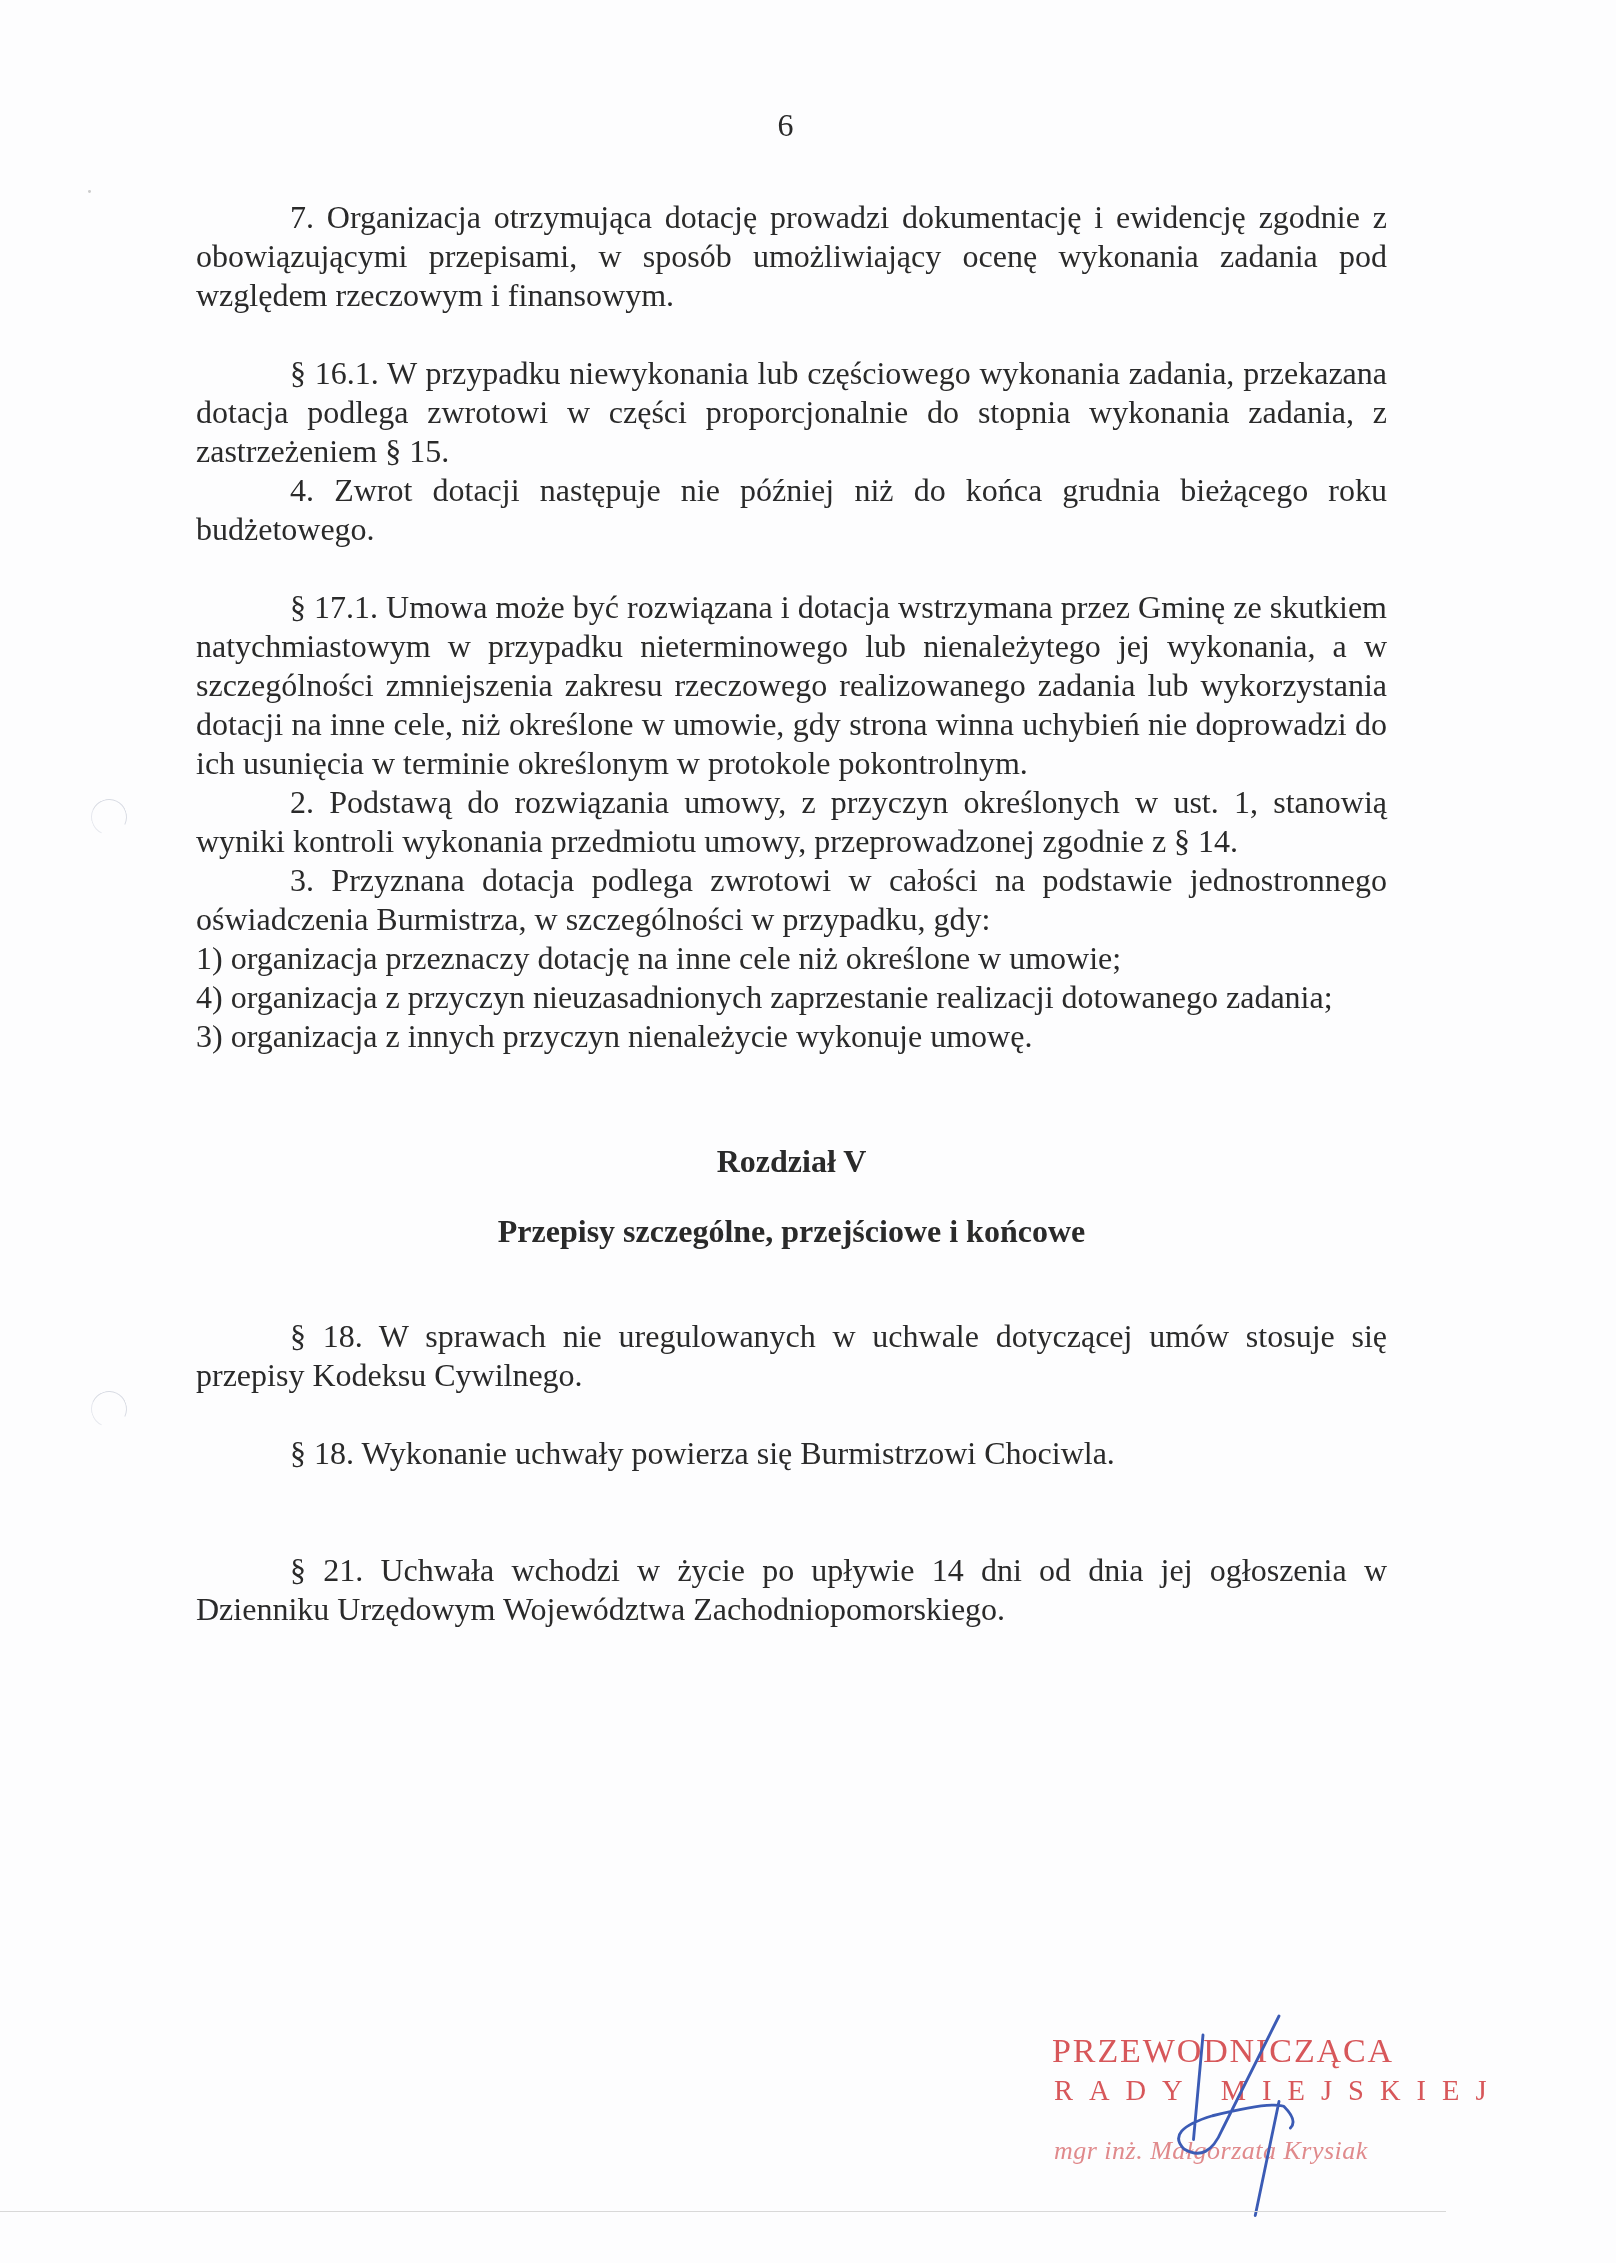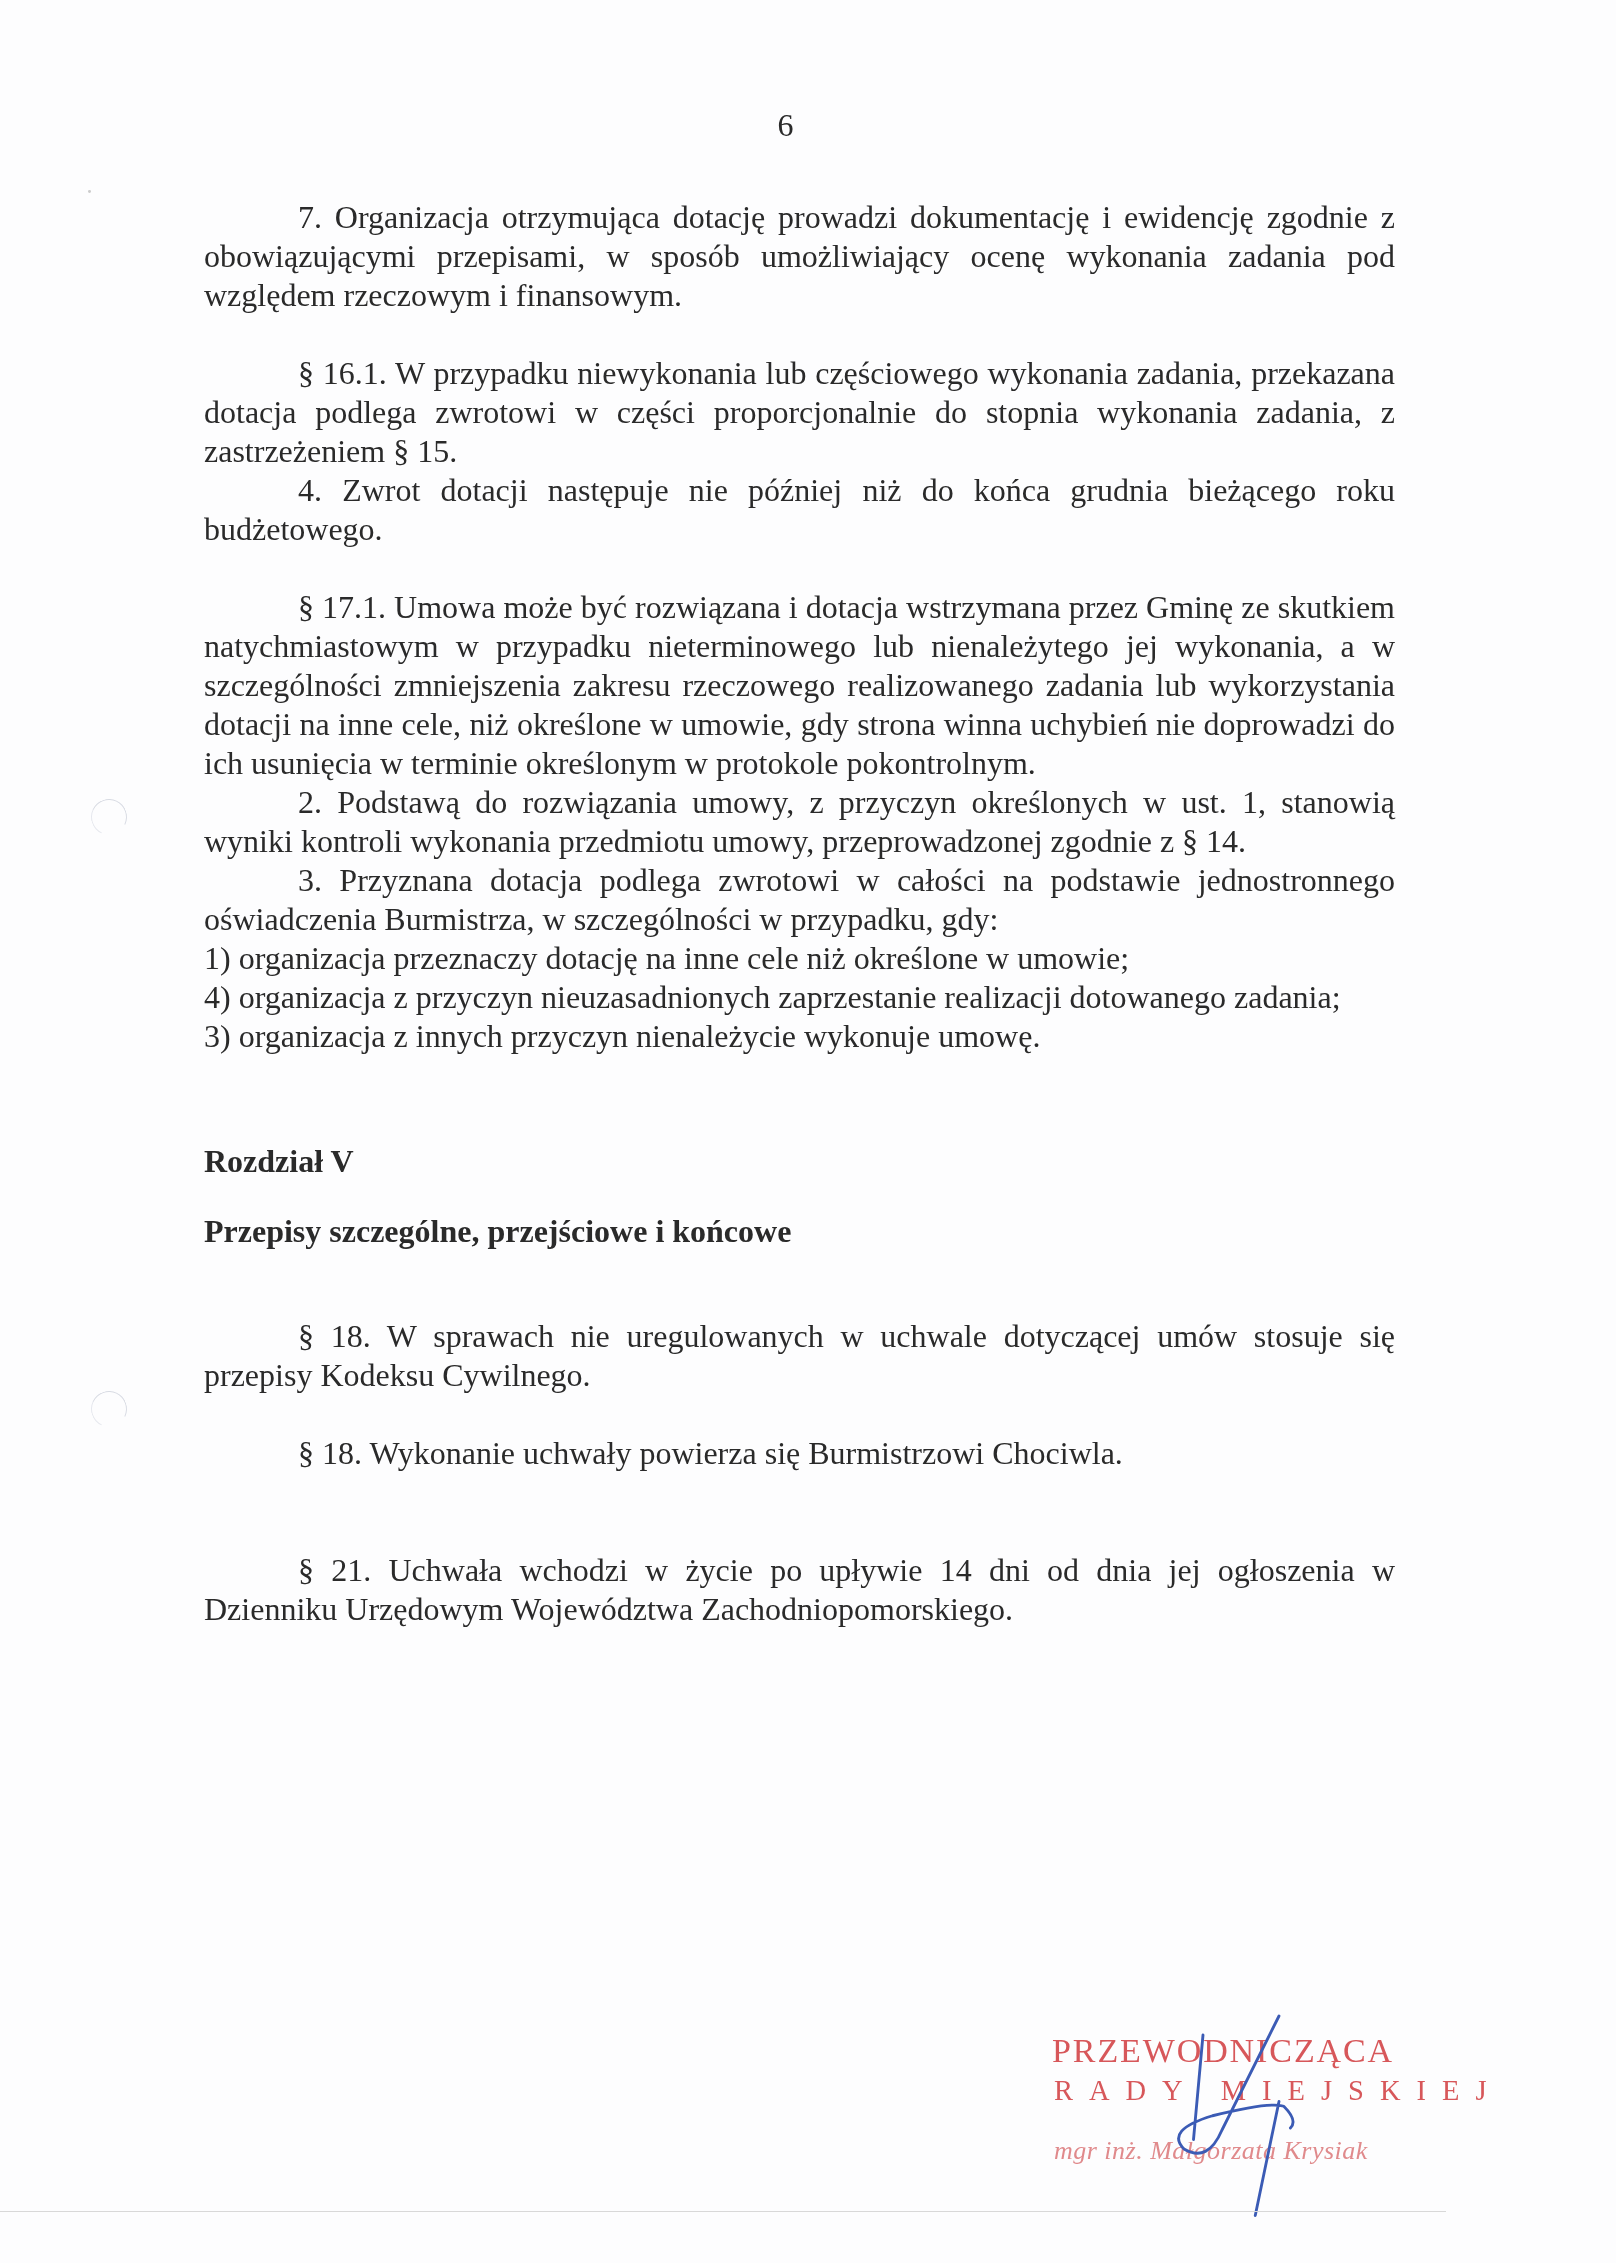--- a/index.html
+++ b/index.html
@@ -9,28 +9,28 @@
     position: relative;
     overflow: hidden;
     font-family: "Liberation Serif", "DejaVu Serif", serif;
     color: #2a2a2a;
   }
   .page-number {
     position: absolute; top: 107px; left: 0; width: 1571px;
     text-align: center; font-size: 32px;
   }
   .content {
-    position: absolute; left: 204px; top: 198px; width: 1191px;
+    position: absolute; left: 196px; top: 198px; width: 1191px;
     font-size: 32px; line-height: 39px;
   }
   .p { text-align: justify; margin: 0; }
   .indent { text-indent: 94px; }
   .gap { height: 39px; }
   .heading {
-    font-weight: bold; margin: 0;
+    text-align: center; font-weight: bold; margin: 0;
     font-size: 32px; line-height: 38px;
   }
   .punch {
     position: absolute; width: 34px; height: 34px; border-radius: 50%;
     border: 1.9px solid #d8dbe3; border-bottom-color: transparent; border-left-color: #e6e8ee;
     transform: rotate(-20deg);
   }
   .stamp {
     position: absolute; left: 1052px; top: 2024px; width: 361px; height: 181px;
     color: #d7575a;

